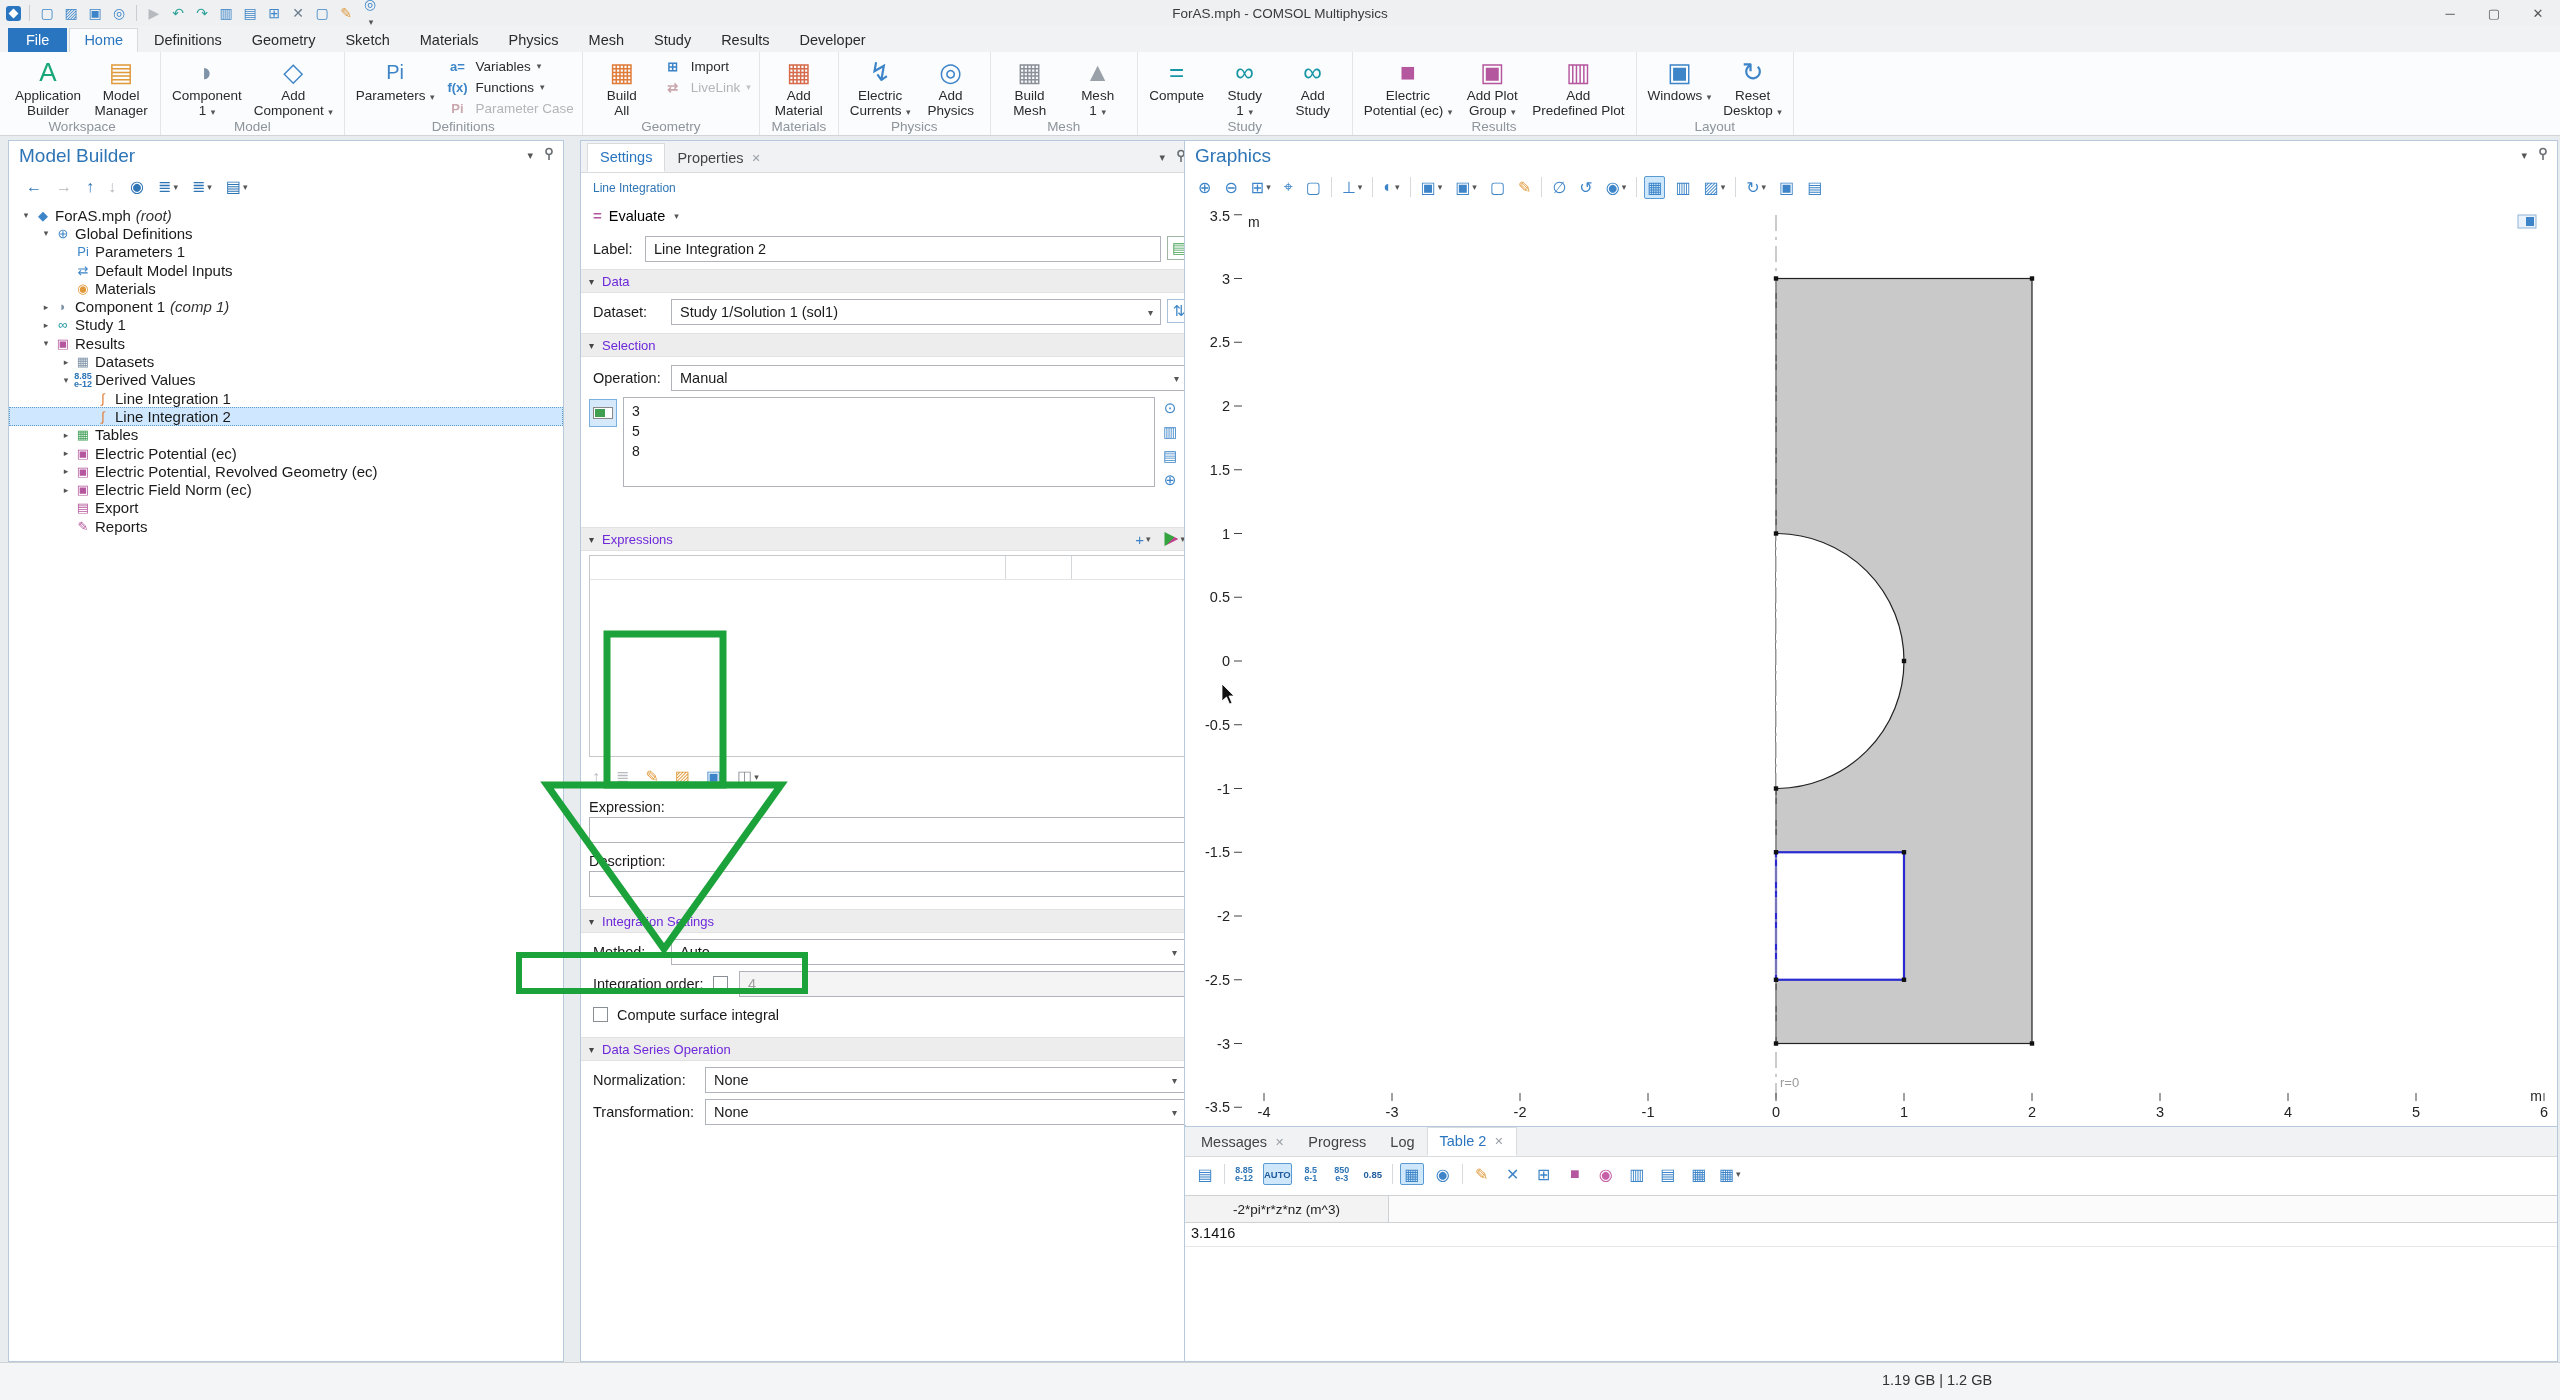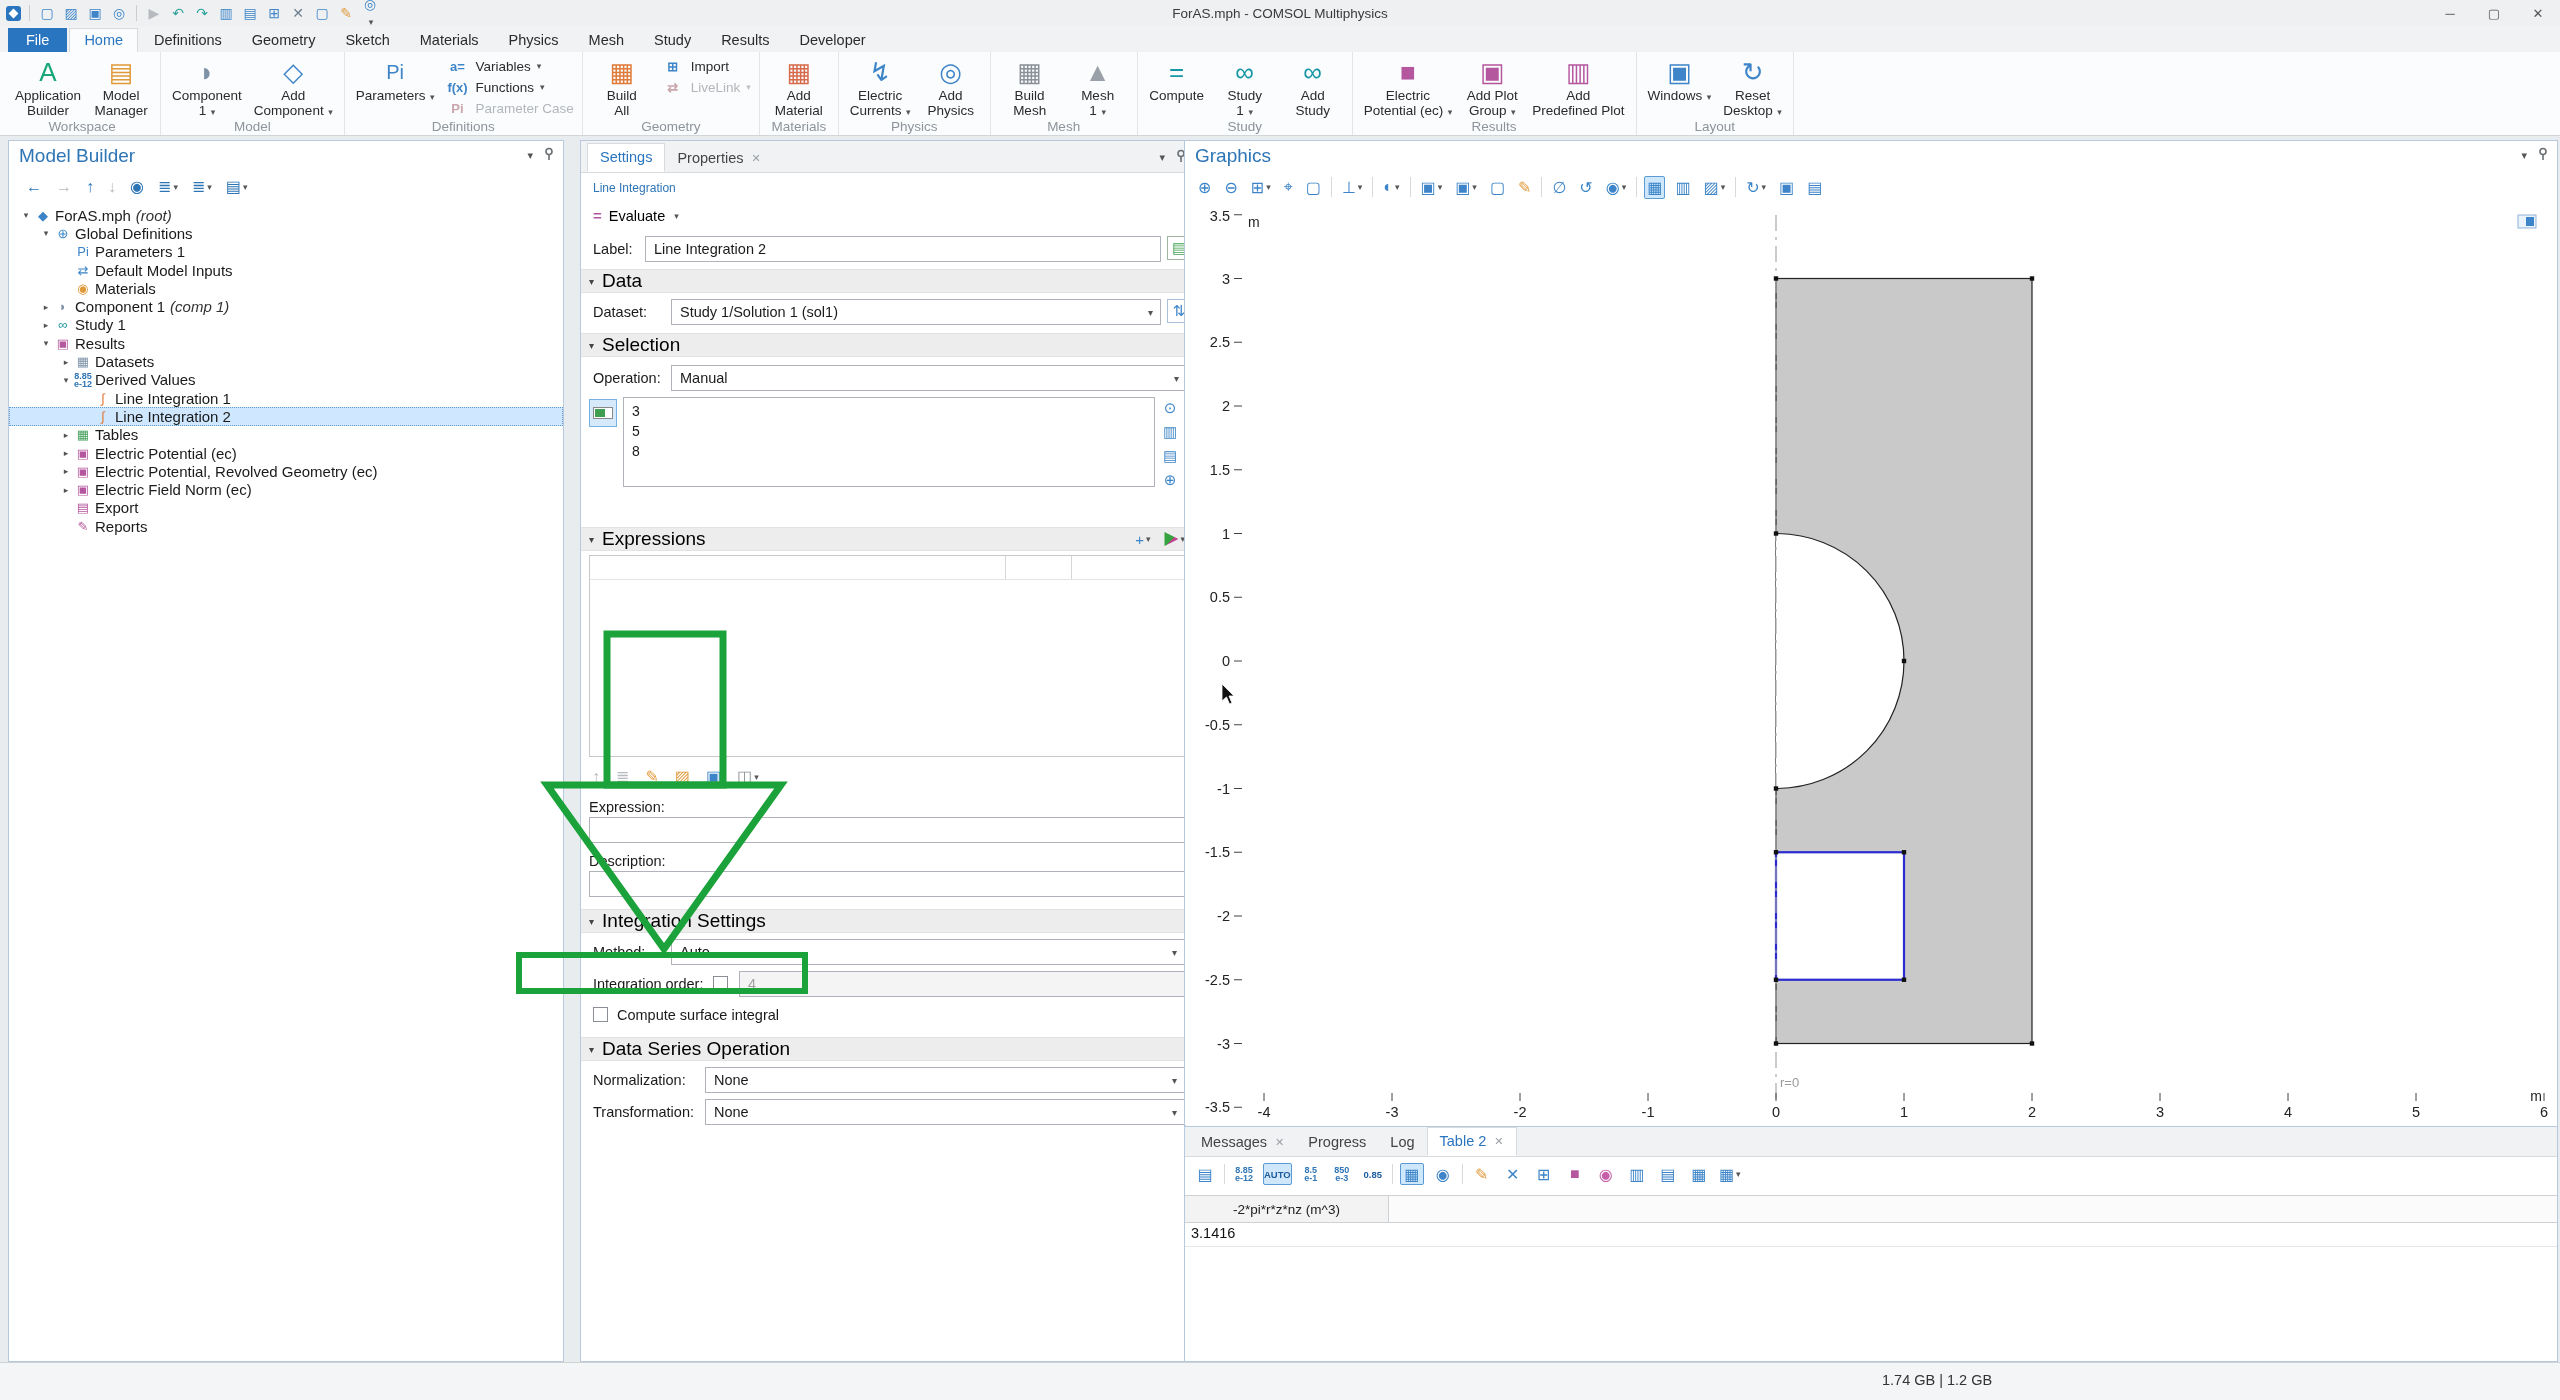--- a/index.html
+++ b/index.html
@@ -60,21 +60,21 @@
   .ptab{padding:5px 12px 6px;font-size:14.5px;color:#444;display:flex;align-items:center;gap:8px}
   .ptab.active{background:#fff;color:#2a75c0;border:1px solid #d8dbde;border-bottom:1px solid #fff}
   .ptab .x{font-size:11px;color:#9aa0a6}
   .abs{position:absolute}
   .slabel{font-size:14.5px;color:#1a1a1a}
   .sinput,.sselect{position:absolute;height:26px;border:1px solid #b0b4ba;background:#fff;font-size:14.5px;color:#1a1a1a;display:flex;align-items:center;padding:0 8px}
   .sselect::after{content:"▾";position:absolute;right:7px;color:#555;font-size:10px}
   .sinput.disabled{background:#f4f4f4;color:#a0a0a0}
   .secbar{position:absolute;left:0;right:0;height:24px;background:#ededee;border-top:1px solid #e2e2e3;border-bottom:1px solid #e2e2e3;display:flex;align-items:center;padding-left:8px;gap:8px}
   .secbar .tri{font-size:10px;color:#444}
-  .secbar .sectitle{font-size:19px;color:#000000}
+  .secbar .sectitle{font-size:13px;color:#6d28d9}
   .secbar .secicons{position:absolute;right:10px;display:flex;gap:14px;align-items:center}
   .iconbtn{display:inline-flex;align-items:center;justify-content:center;font-size:15px}
   .greenbtn{position:absolute;width:24px;height:24px;border:1px solid #9fb6a3;background:#fff;display:flex;align-items:center;justify-content:center;color:#3f9e4f;font-size:15px}
   .togglebtn{position:absolute;width:28px;height:28px;background:#d6e9fb;border:1px solid #7ab0e0;display:flex;align-items:center;justify-content:center}
   .togglebtn .sw{width:20px;height:12px;border:1px solid #808archive080;border:1px solid #888;background:#fff;position:relative}
   .togglebtn .sw::before{content:"";position:absolute;left:1px;top:1px;width:10px;height:8px;background:#3f9e4f}
   .listbox{position:absolute;border:1px solid #b0b4ba;background:#fff;font-size:14px;color:#1a1a1a;padding:3px 0}
   .listbox div{padding:0 8px;line-height:20px}
   .toolcol{position:absolute;display:flex;flex-direction:column;gap:6px;align-items:center}
   .exptable{position:absolute;border:1px solid #c6c9cc;background:#fff}
@@ -939,21 +939,21 @@
           </div>
           <div class="vrow">
             <div class="vcell">3.1416</div>
           </div>
         </div>
     </section>
 
   </div>
 
   <div id="statusbar">
-    <span id="memstatus">1.74 GB | 1.2 GB</span>
+    <span id="memstatus">1.19 GB | 1.2 GB</span>
   </div>
 
   <svg id="annot">
       <rect x="607" y="634" width="116" height="151" fill="none" stroke="#1CA23A" stroke-width="7"></rect>
       <polygon points="547,785 781,785 664,949" fill="none" stroke="#1CA23A" stroke-width="7" stroke-linejoin="miter"></polygon>
       <rect x="519" y="955" width="286" height="36" fill="none" stroke="#1CA23A" stroke-width="6"></rect>
     </svg>
 
   <div id="cursor">
     <svg width="16" height="22">

